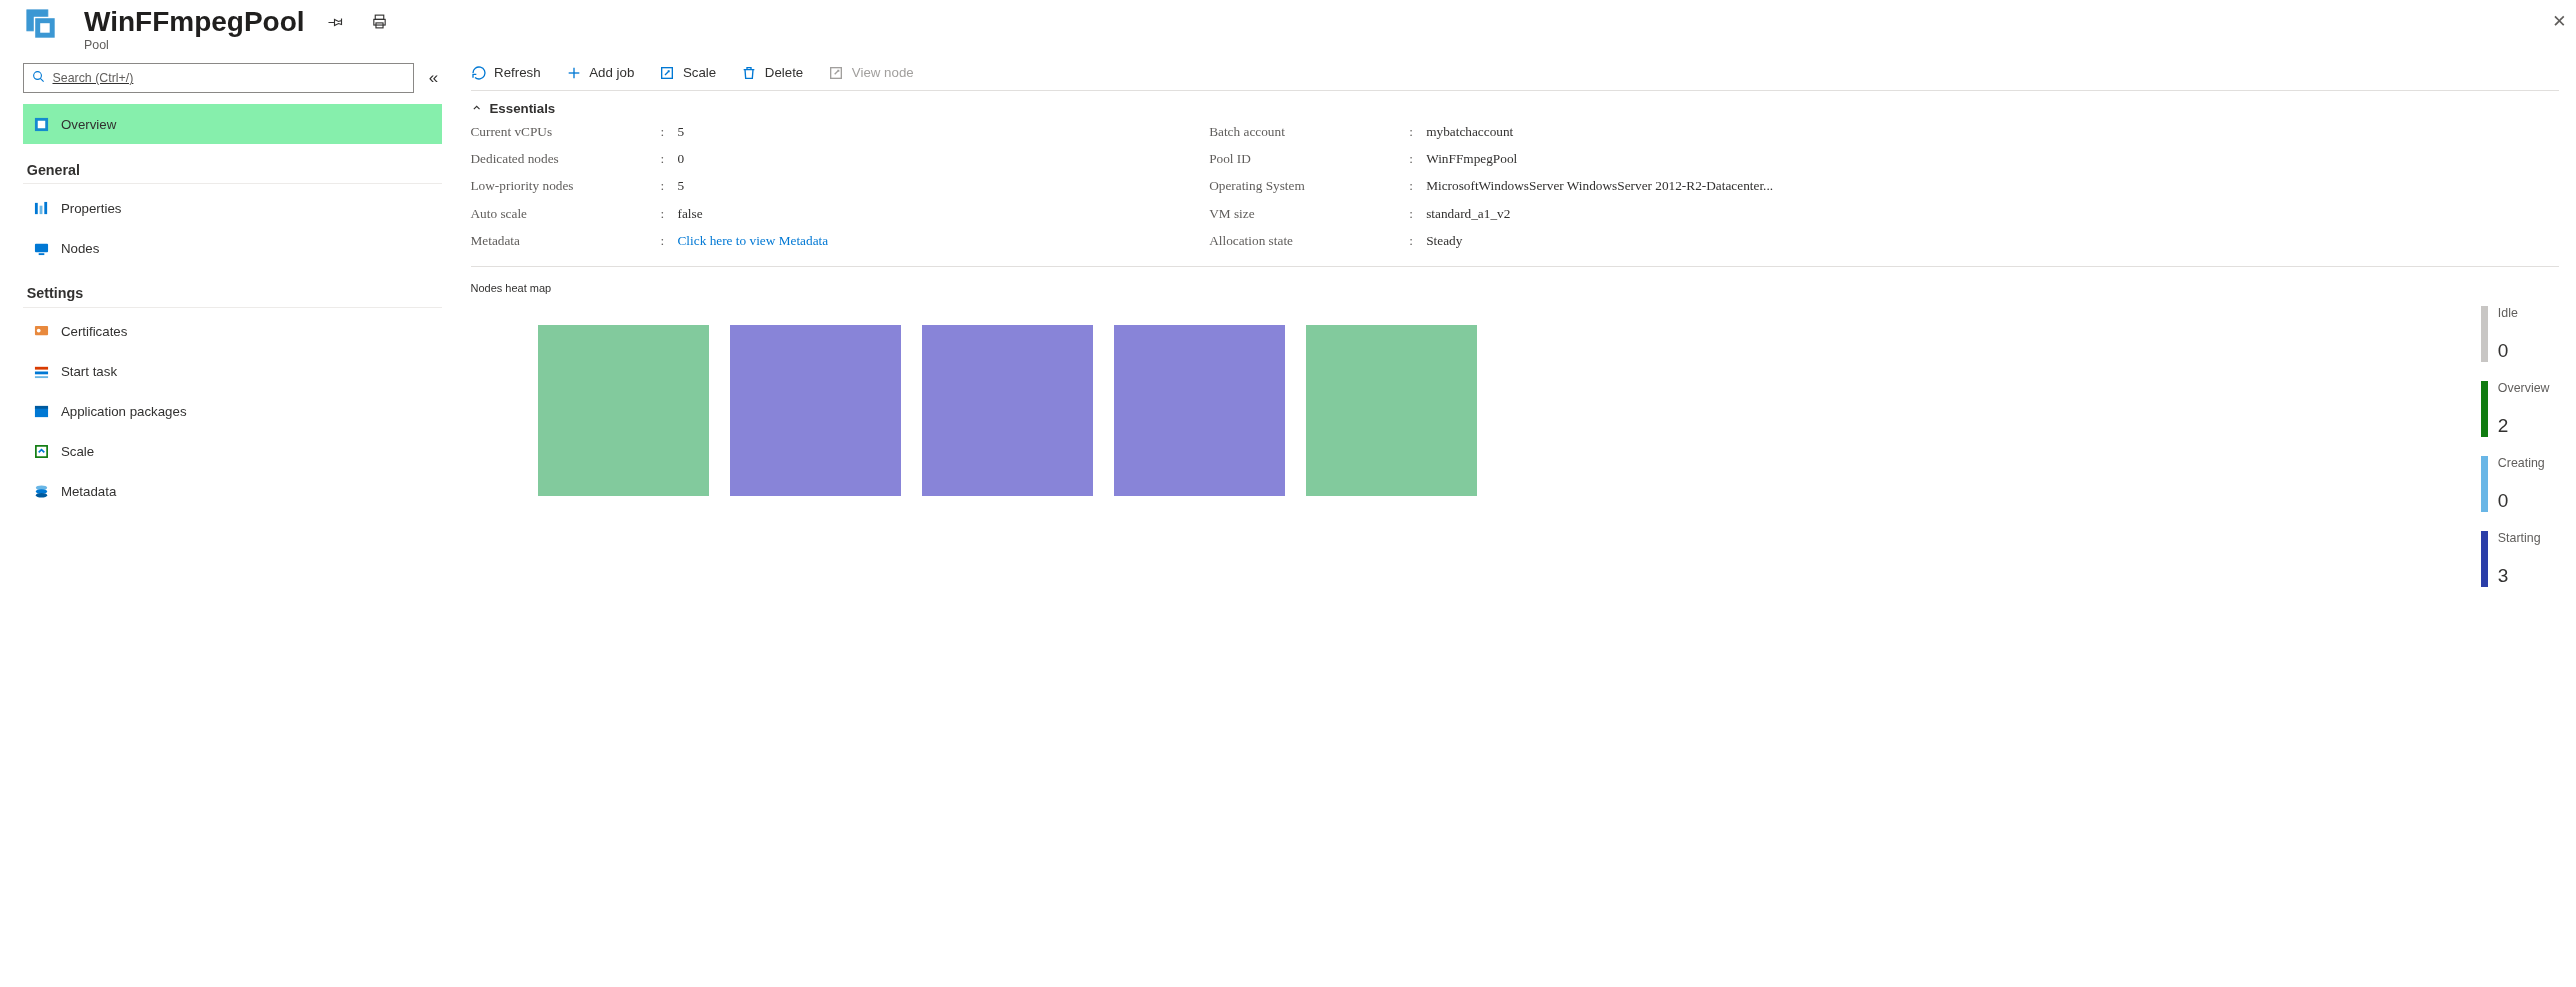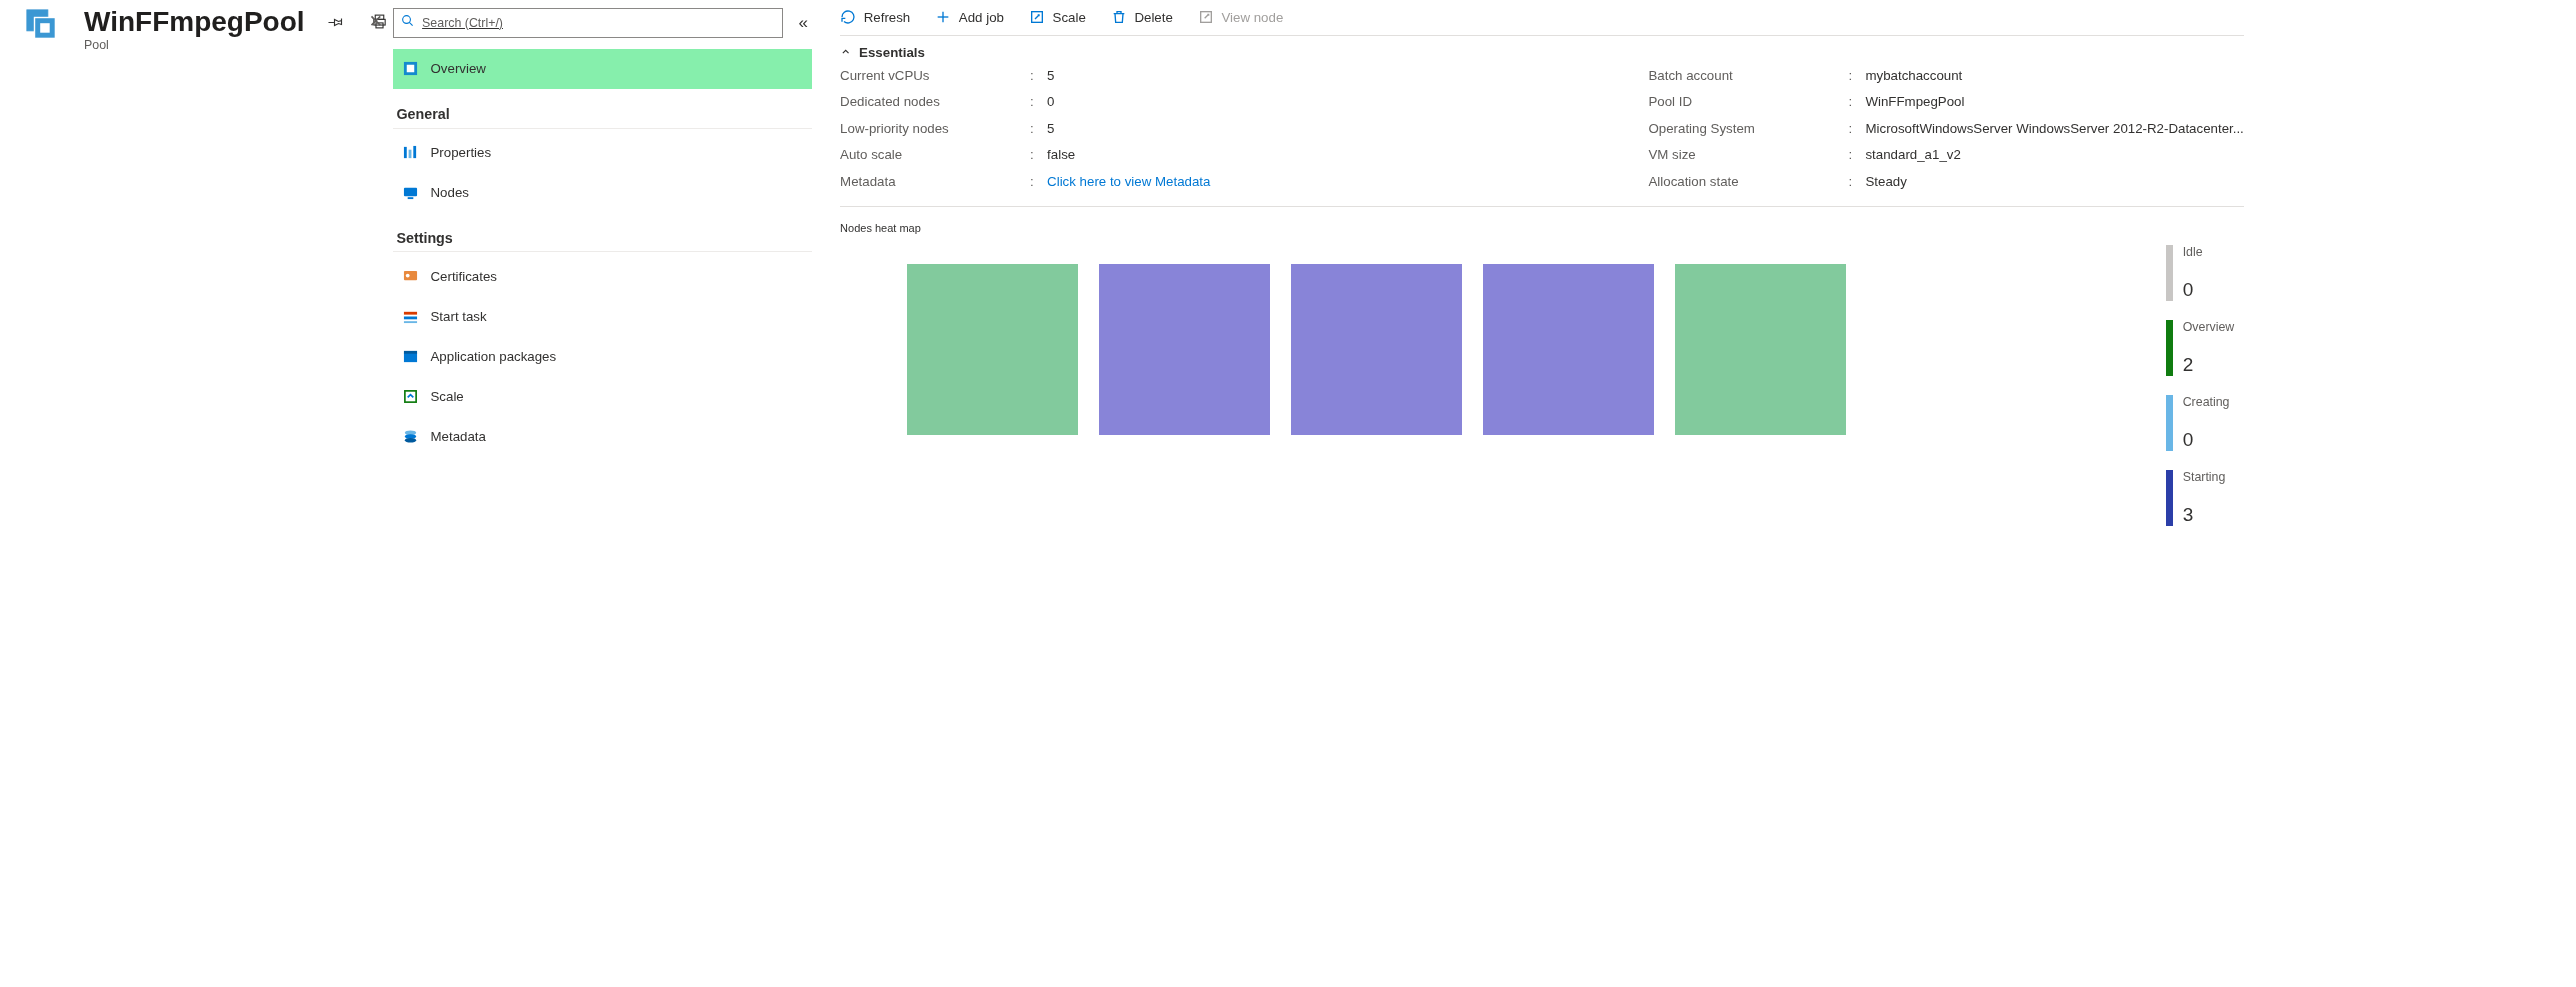--- a/index.html
+++ b/index.html
@@ -5,21 +5,21 @@
   * { box-sizing: border-box; margin: 0; padding: 0; }
   body {
     font-family: "Segoe UI", Arial, sans-serif;
     font-size: 12.4px;
     color: #323130;
     background: #fff;
     width: 2576px;
   }
   .page {
     display: flex;
-    flex-direction: row;
+    flex-direction: column;
     padding: 5.7px 0 19px 23px;
   }
   .header {
     display: flex;
     align-items: flex-start;
     gap: 19px;
     padding: 0 0 9.5px 0;
     position: relative;
   }
   .header-icon {
@@ -88,21 +88,21 @@
     display:flex; align-items:center; gap:11.4px;
     height:40px;
     padding:0 9.5px;
     cursor:pointer;
     font-size:13.3px;
     color:#323130;
   }
   .nav-item.selected { background:#86efac; }
   .nav-icon { width:17px; height:17px; display:flex; align-items:center; justify-content:center; }
   
-  .main { flex:1; padding-right:23px; }
+  .main { flex:1; padding-right:17px; }
   .toolbar {
     display:flex; align-items:center; gap:25px;
     padding:3.8px 0 9.5px 0;
   }
   .tool-btn {
     display:flex; align-items:center; gap:7.6px;
     cursor:pointer;
     font-size:13.3px;
     color:#323130;
   }
@@ -113,25 +113,25 @@
     margin-bottom:5.7px;
   }
   .essentials-header {
     display:flex; align-items:center; gap:7.6px;
     font-weight:600; font-size:13.3px;
     padding:3.8px 0 7.6px 0;
     cursor:pointer;
   }
   .essentials-grid {
     display:flex;
-    gap:57px;
     font-size:13.3px;
     color:#323130;
     padding-bottom:13.3px;
     margin-bottom:3.8px;
+    font-family:Liberation Serif, serif;
   }
   .essentials-wrap { border-bottom:1px solid #e1dfdd; margin-bottom:11.4px;}
   .ess-col { display:flex; flex-direction:column; gap:11.4px; }
   .ess-row { display:flex; align-items:flex-start; }
   .ess-label { width:190px; color:#605e5c; }
   .ess-label.right { width:200px; }
   .ess-sep { width:17px; color:#605e5c; }
   .ess-value { color:#323130; }
   .ess-value.link { color:#0078d4; cursor:pointer; }
   .section-title { font-size:11px; color:#323130; padding:3.8px 0 11.4px 0; }

